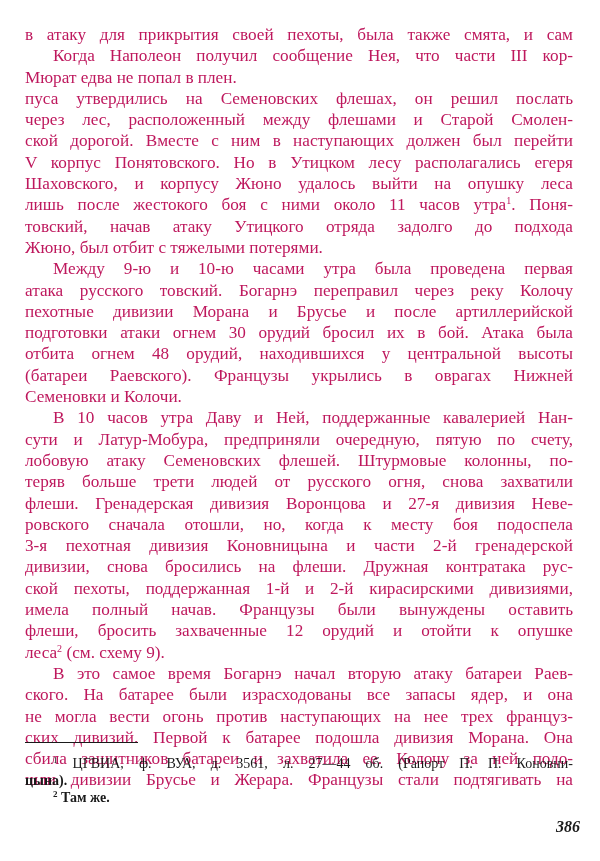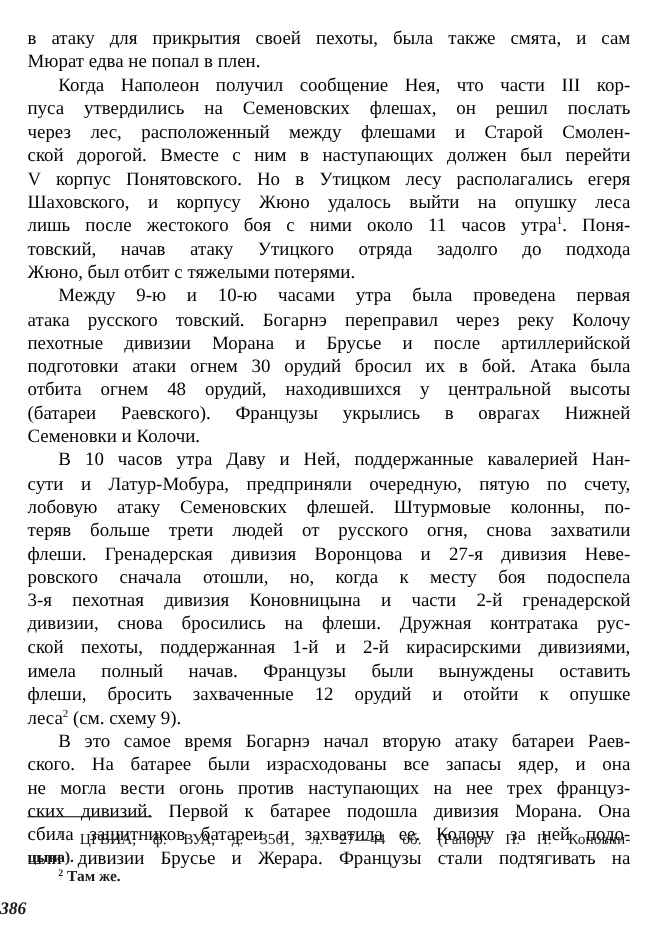--- a/index.html
+++ b/index.html
@@ -1,20 +1,20 @@
 <!DOCTYPE html>
 <html><head>
 <meta charset="utf-8">
 <style>
   html, body { margin: 0; padding: 0; background: #ffffff; }
   body { width: 600px; height: 861px; position: relative; overflow: hidden; }
   .page {
     position: absolute; left: 25px; top: 24px; width: 548px;
     font-family: "Liberation Serif", "DejaVu Serif", serif;
-    color: #000000;
+    color: #be185d;
   }
   .line {
     display: block; height: 21.3px; line-height: 21.3px;
     font-size: 17.2px; white-space: nowrap;
     text-align: justify; text-align-last: justify;
   }
   .line.last { text-align-last: left; }
   .line.indent { padding-left: 28px; }
   sup { font-size: 10px; line-height: 0; vertical-align: 6px; }
   .rule {
@@ -24,32 +24,32 @@
   .footnotes {
     position: absolute; left: 25px; top: 755px; width: 548px;
     font-family: "Liberation Serif", "DejaVu Serif", serif; color: #1a1a1a;
   }
   .fn { display: block; height: 17px; line-height: 17px; font-size: 14px; white-space: nowrap;
         text-align: justify; text-align-last: justify; }
   .fn.last { text-align-last: left; font-weight: bold; }
   .fn.indent { padding-left: 28px; }
   .fn sup { font-size: 9px; vertical-align: 5px; }
   .page-number {
-    position: absolute; left: 0; width: 580px; top: 818px; text-align: left;
+    position: absolute; left: 0; width: 580px; top: 818px; text-align: right;
     font-family: "Liberation Serif", "DejaVu Serif", serif;
     font-style: italic; font-weight: bold; font-size: 16px; color: #1a1a1a;
   }
 </style>
 </head>
 <body>
 
 <div class="page" id="body">
     <span class="line"><span>в атаку для прикрытия своей пехоты, была также смята, и сам</span></span>
+    <span class="line indent"><span>Когда Наполеон получил сообщение Нея, что части III кор-</span></span>
     <span class="line last"><span>Мюрат едва не попал в плен.</span></span>
-    <span class="line indent"><span>Когда Наполеон получил сообщение Нея, что части III кор-</span></span>
     <span class="line"><span>пуса утвердились на Семеновских флешах, он решил послать</span></span>
     <span class="line"><span>через лес, расположенный между флешами и Старой Смолен-</span></span>
     <span class="line"><span>ской дорогой. Вместе с ним в наступающих должен был перейти</span></span>
     <span class="line"><span>V корпус Понятовского. Но в Утицком лесу располагались егеря</span></span>
     <span class="line"><span>Шаховского, и корпусу Жюно удалось выйти на опушку леса</span></span>
     <span class="line"><span>лишь после жестокого боя с ними около 11 часов утра</span><sup>1</sup><span>. Поня-</span></span>
     <span class="line"><span>товский, начав атаку Утицкого отряда задолго до подхода</span></span>
     <span class="line last"><span>Жюно, был отбит с тяжелыми потерями.</span></span>
     <span class="line indent"><span>Между 9-ю и 10-ю часами утра была проведена первая</span></span>
     <span class="line"><span>атака русского товский. Богарнэ переправил через реку Колочу</span></span>

